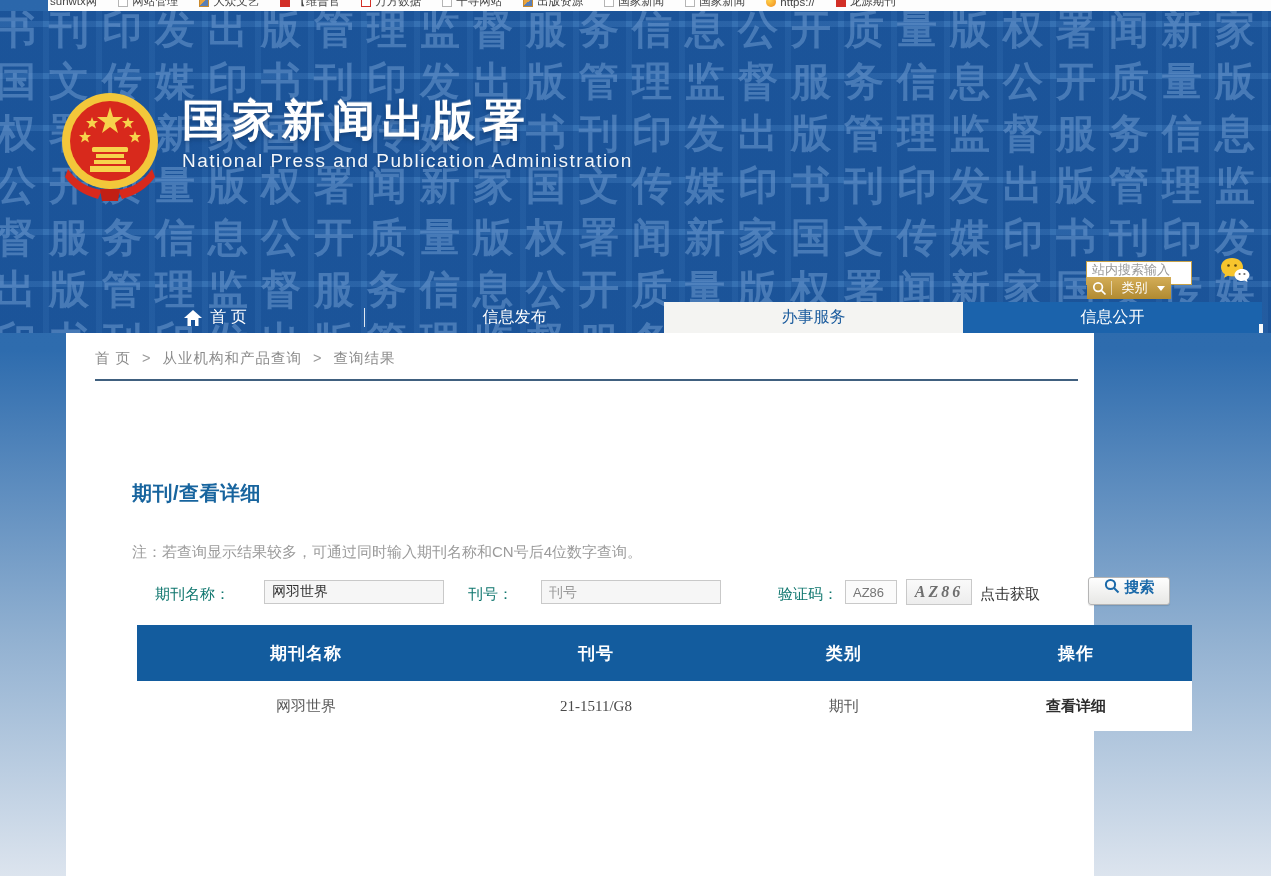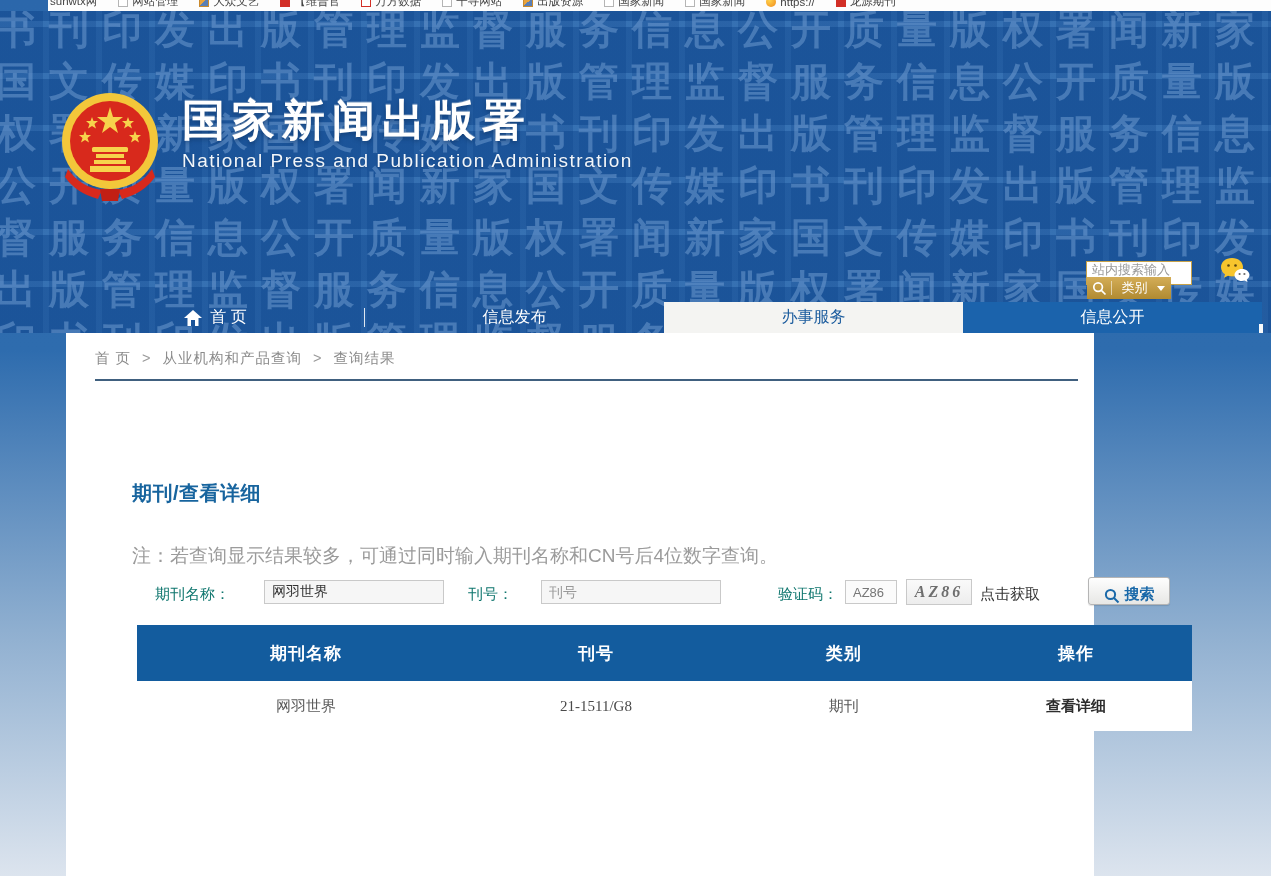--- a/index.html
+++ b/index.html
@@ -63,21 +63,21 @@
   .nav-sliver { position:absolute; right:8px; top:313px; width:4px; height:20px; background:#f7f9fb; z-index:4; }
 
   
   .page-body { position:absolute; top:333px; left:66px; width:1028px; bottom:0; background:#ffffff; z-index:2; }
   .breadcrumb { position:absolute; top:16px; left:29px; font-size:14.5px; color:#8a8a8a; letter-spacing:1px; }
   .breadcrumb .bc-link { cursor:pointer; }
   .bc-sep { margin:0 6px; color:#9a9a9a; }
   .bc-rule { position:absolute; top:46px; left:29px; right:16px; height:2px; background:#40607f; }
 
   .section-title { position:absolute; top:147px; left:66px; font-size:20px; font-weight:bold; color:#17649e; letter-spacing:0.5px; }
-  .note { position:absolute; top:210px; left:66px; font-size:19px; color:#9b9b9b; }
+  .note { position:absolute; top:210px; left:66px; font-size:15px; color:#9b9b9b; }
 
   
   .query-form { position:absolute; top:247px; left:0; width:100%; height:32px; }
   .qf-label { position:absolute; top:5px; font-size:15px; color:#0f766e; }
   .qf-input {
     position:absolute; top:0; height:24px; border:1px solid #c9c9c9; background:#f6f6f6;
     font-size:14px; color:#333; padding:0 7px; outline:none; font-family:"Liberation Sans",sans-serif;
   }
   .qf-input::placeholder { color:#999; }
   .lbl-name { left:89px; }
@@ -89,21 +89,21 @@
   .captcha-img {
     position:absolute; left:840px; top:-1px; width:66px; height:26px; border:1px solid #c9c9c9;
     background:linear-gradient(#fafafa,#ededed); display:flex; align-items:center; justify-content:center;
     font-family:"Liberation Serif", serif; font-style:italic; font-weight:bold; font-size:16px;
     color:#6e6e6e; letter-spacing:3px; cursor:pointer;
   }
   .captcha-hint { position:absolute; left:914px; top:5px; font-size:15px; color:#333; cursor:pointer; }
   .search-btn {
     position:absolute; left:1022px; top:-3px; width:82px; height:28px;
     border:1px solid #b5b5b5; border-radius:3px; background:linear-gradient(#fefefe,#e7e7e5);
-    display:flex; align-items:flex-end; justify-content:center; gap:5px; cursor:pointer;
+    display:flex; align-items:flex-start; justify-content:center; gap:5px; cursor:pointer;
     font-size:15px; font-weight:bold; color:#1a69a9; box-shadow:0 1px 1px rgba(0,0,0,0.12);
   }
 
   
   .results-table { position:absolute; top:292px; left:71px; width:1055px; }
   .tr { display:flex; width:100%; }
   .thead { background:#135c9e; height:56px; }
   .th { display:flex; align-items:center; justify-content:center; color:#fff; font-weight:bold; font-size:17px; letter-spacing:1px; }
   .tbody-row { background:#fff; height:50px; }
   .td { display:flex; align-items:center; justify-content:center; font-size:15px; color:#5a5a5a; }

